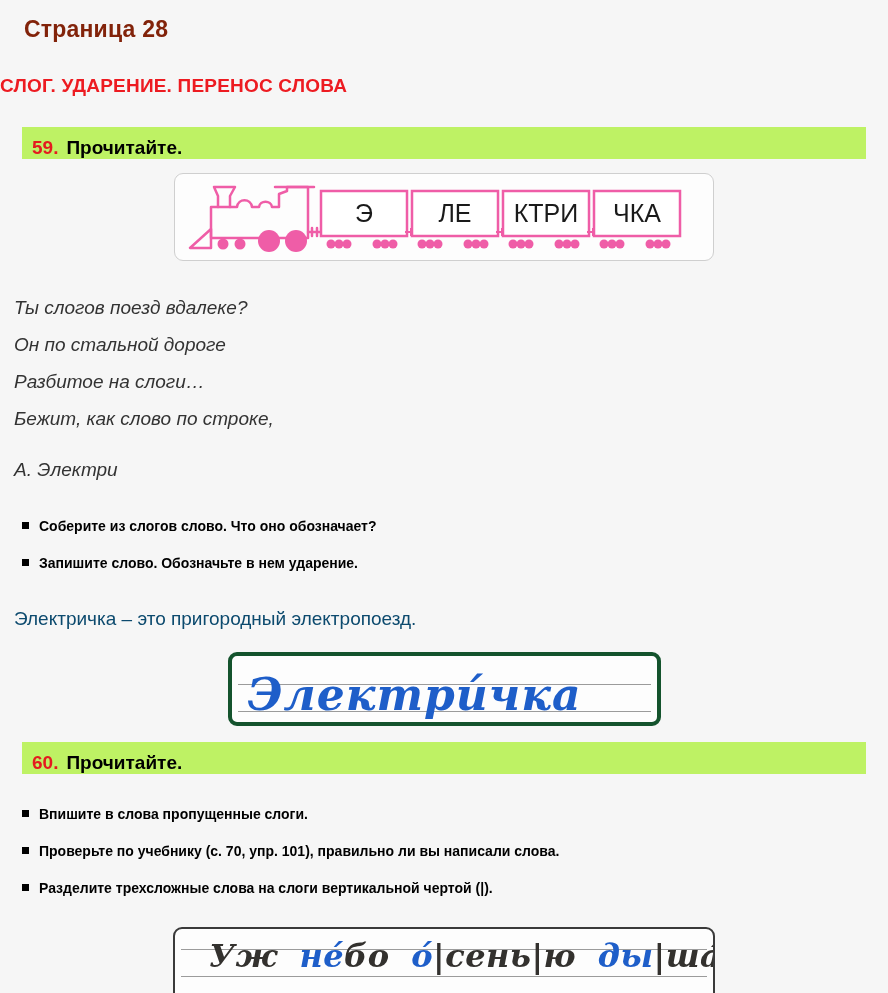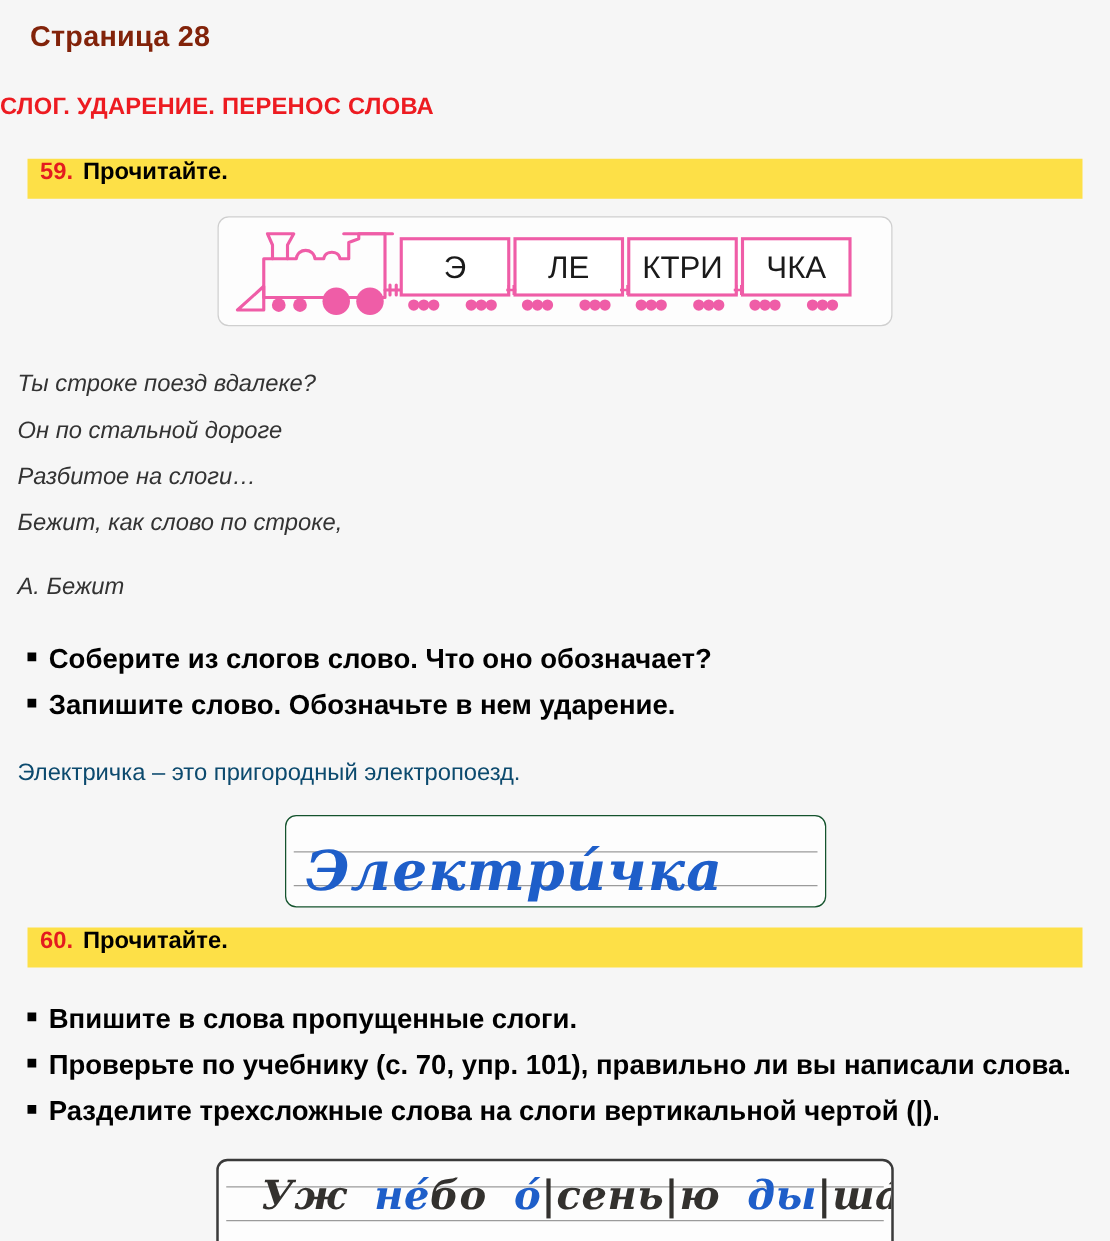--- a/index.html
+++ b/index.html
@@ -16,24 +16,24 @@
   .page-title {
     font-size:23px; font-weight:bold; color:#82230a;
     margin:4px 0 0 24px; letter-spacing:0.2px;
   }
   .section-title {
     font-size:19px; font-weight:bold; color:#ed1b21;
     text-align:left; margin-top:32px; letter-spacing:0.2px;
   }
 
   .ex-header {
-    background:#fde047;
+    background:#bef264;
     margin:30px 22px 0 22px;
     height:32px;
-    display:flex; align-items:flex-start;
+    display:flex; align-items:flex-end;
     padding-left:10px;
     font-size:19px; font-weight:bold;
   }
   .ex-num { color:#e41b1f; margin-right:8px; }
   .ex-label { color:#000; }
 
   .img-box {
     background:#fdfdfd;
     border:1px solid #cfcfcf;
     border-radius:9px;
@@ -51,36 +51,36 @@
     font-style:italic; font-size:19px; color:#333;
     line-height:37px;
   }
   .poem-author {
     font-style:italic; font-size:19px; color:#333;
     margin:14px 0 0 14px; line-height:37px;
   }
 
   ul.tasks { list-style:none; margin:20px 0 0 22px; }
   ul.tasks li {
-    font-size:22px; font-weight:bold; color:#000;
+    font-size:14px; font-weight:bold; color:#000;
     line-height:37px;
     display:flex; align-items:baseline;
   }
   .sq {
     width:7px; height:7px; background:#000;
     display:inline-block; margin-right:10px;
     flex:0 0 7px; align-self:center; margin-top:-2px;
   }
 
   .note { font-size:19px; color:#0c4a6e; margin:26px 0 0 14px; }
 
   .hand-box1 {
     width:433px; height:74px;
     margin:22px auto 0 auto;
-    border:1px solid #14532d;
+    border:4px solid #14532d;
     padding-left:23px;
   }
   .rule-line {
     position:absolute; left:6px; right:6px; height:1px;
     background:#9b9b9b;
   }
   .hand-font {
     font-family:"DejaVu Serif", serif;
     font-style:italic;
   }
@@ -191,26 +191,26 @@
             <circle cx="475" cy="70" r="4.5" fill="#ef5da7"></circle>
             <circle cx="483" cy="70" r="4.5" fill="#ef5da7"></circle>
             <circle cx="491" cy="70" r="4.5" fill="#ef5da7"></circle>
             <path d="M412,58 H420 M414,54 V62 M418,54 V62" stroke="#ef5da7" stroke-width="2" fill="none"></path>
           </g>
         </g>
     </svg>
   </div>
 
   <div class="poem" id="poem">
-      <p>Ты строке поезд вдалеке?</p>
+      <p>Ты слогов поезд вдалеке?</p>
       <p>Он по стальной дороге</p>
       <p>Разбитое на слоги…</p>
       <p>Бежит, как слово по строке,</p>
     </div>
-  <p class="poem-author">А. Бежит</p>
+  <p class="poem-author">А. Электри</p>
 
   <ul class="tasks" id="tasks59">
       <li>
         <span class="sq"></span>
         <span>Соберите из слогов слово. Что оно обозначает?</span>
       </li>
       <li>
         <span class="sq"></span>
         <span>Запишите слово. Обозначьте в нем ударение.</span>
       </li>

